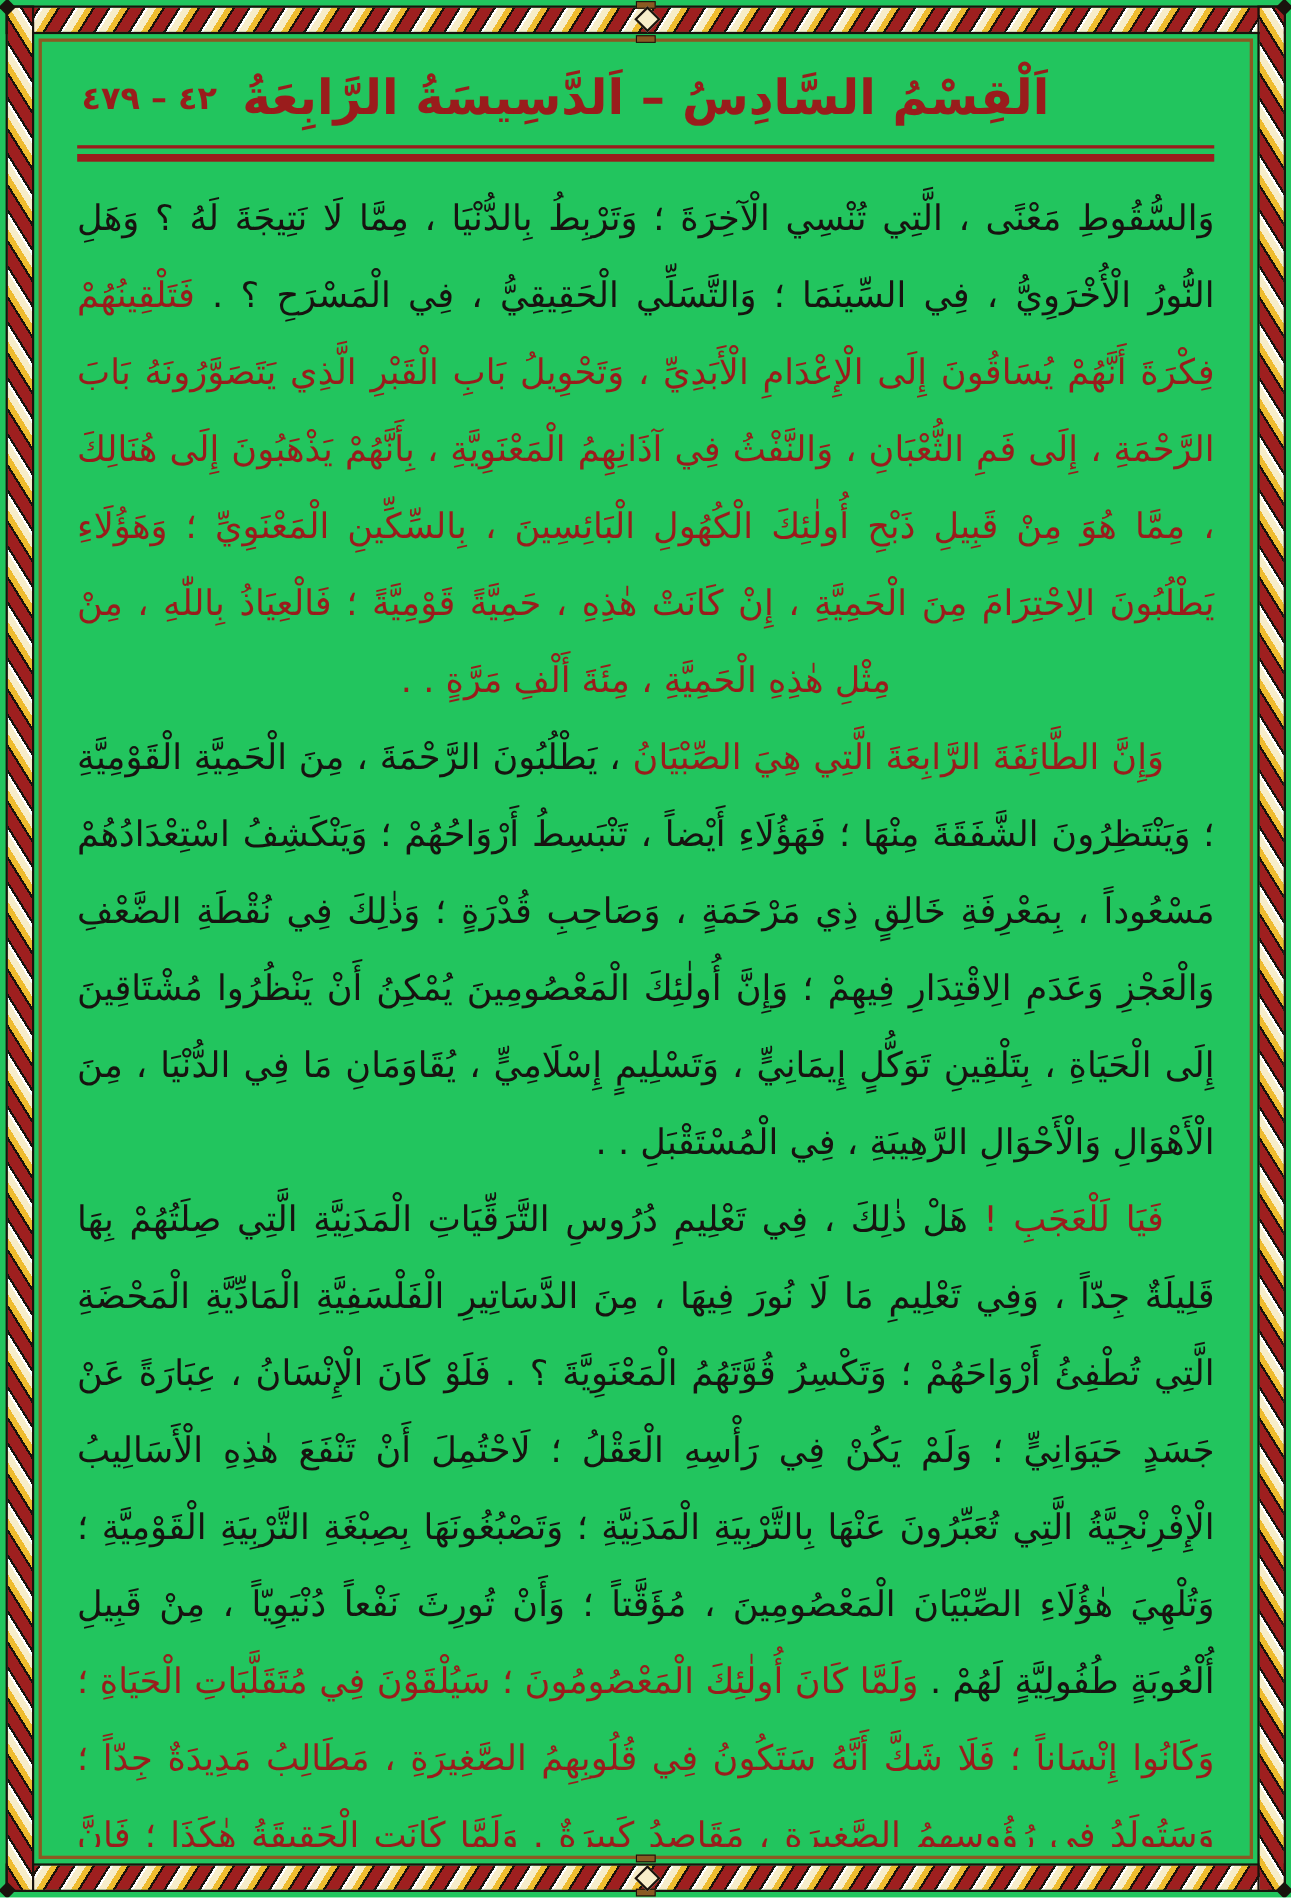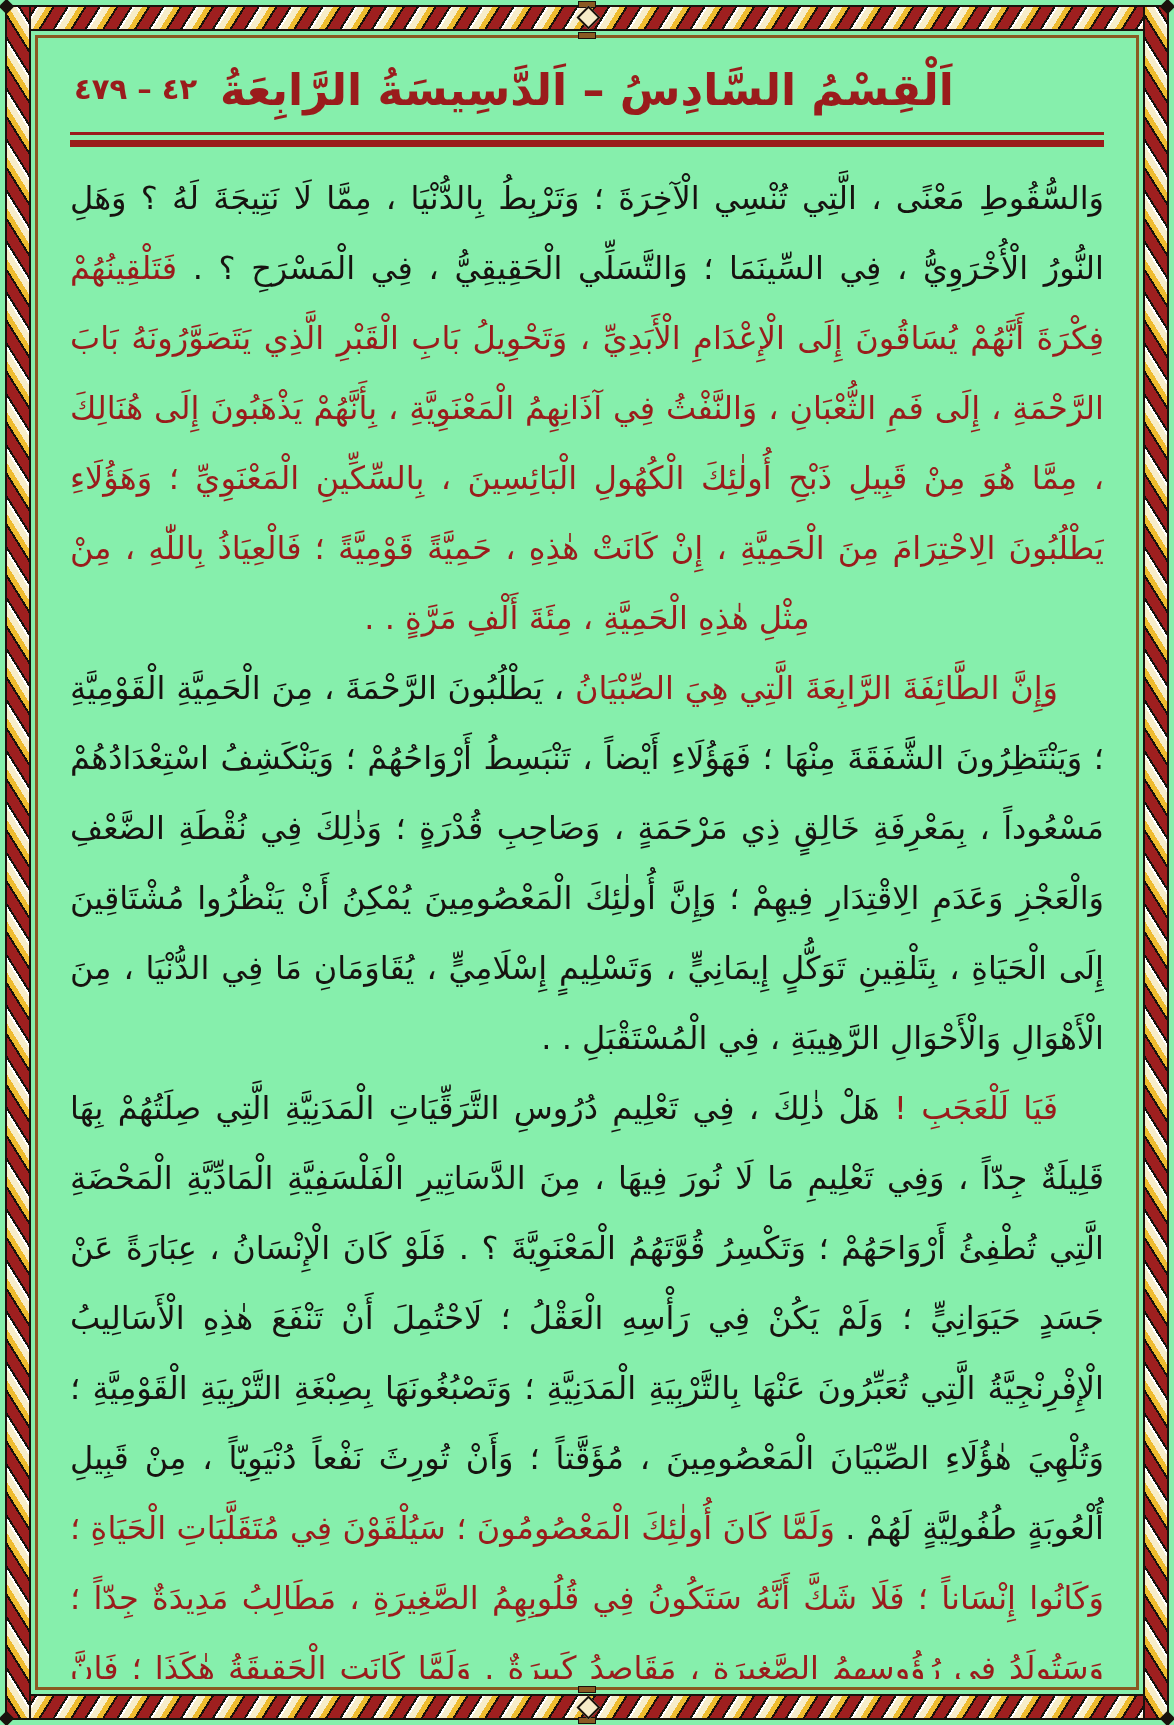--- a/index.html
+++ b/index.html
@@ -8,21 +8,21 @@
     --b-red:#9e1f1f;
     --b-gold:#efbc2f;
     --b-cream:#f7edc9;
     --b-brown:#8a5a22;
     --b-line:#19130d;
   }
   html,body{margin:0;padding:0;background:#ffffff;}
   .page{
     position:relative;
     width:1174px;height:1725px;
-    background:#86efac;
+    background:#22c55e;
     overflow:hidden;
     font-family:"DejaVu Sans", sans-serif;
   }
   
   .h-strip{
     position:absolute;left:5px;right:5px;height:22px;
     border:2px solid var(--b-line);
     background:repeating-linear-gradient(-58deg,
       var(--b-red) 0 10px,
       var(--b-line) 10px 12px,

